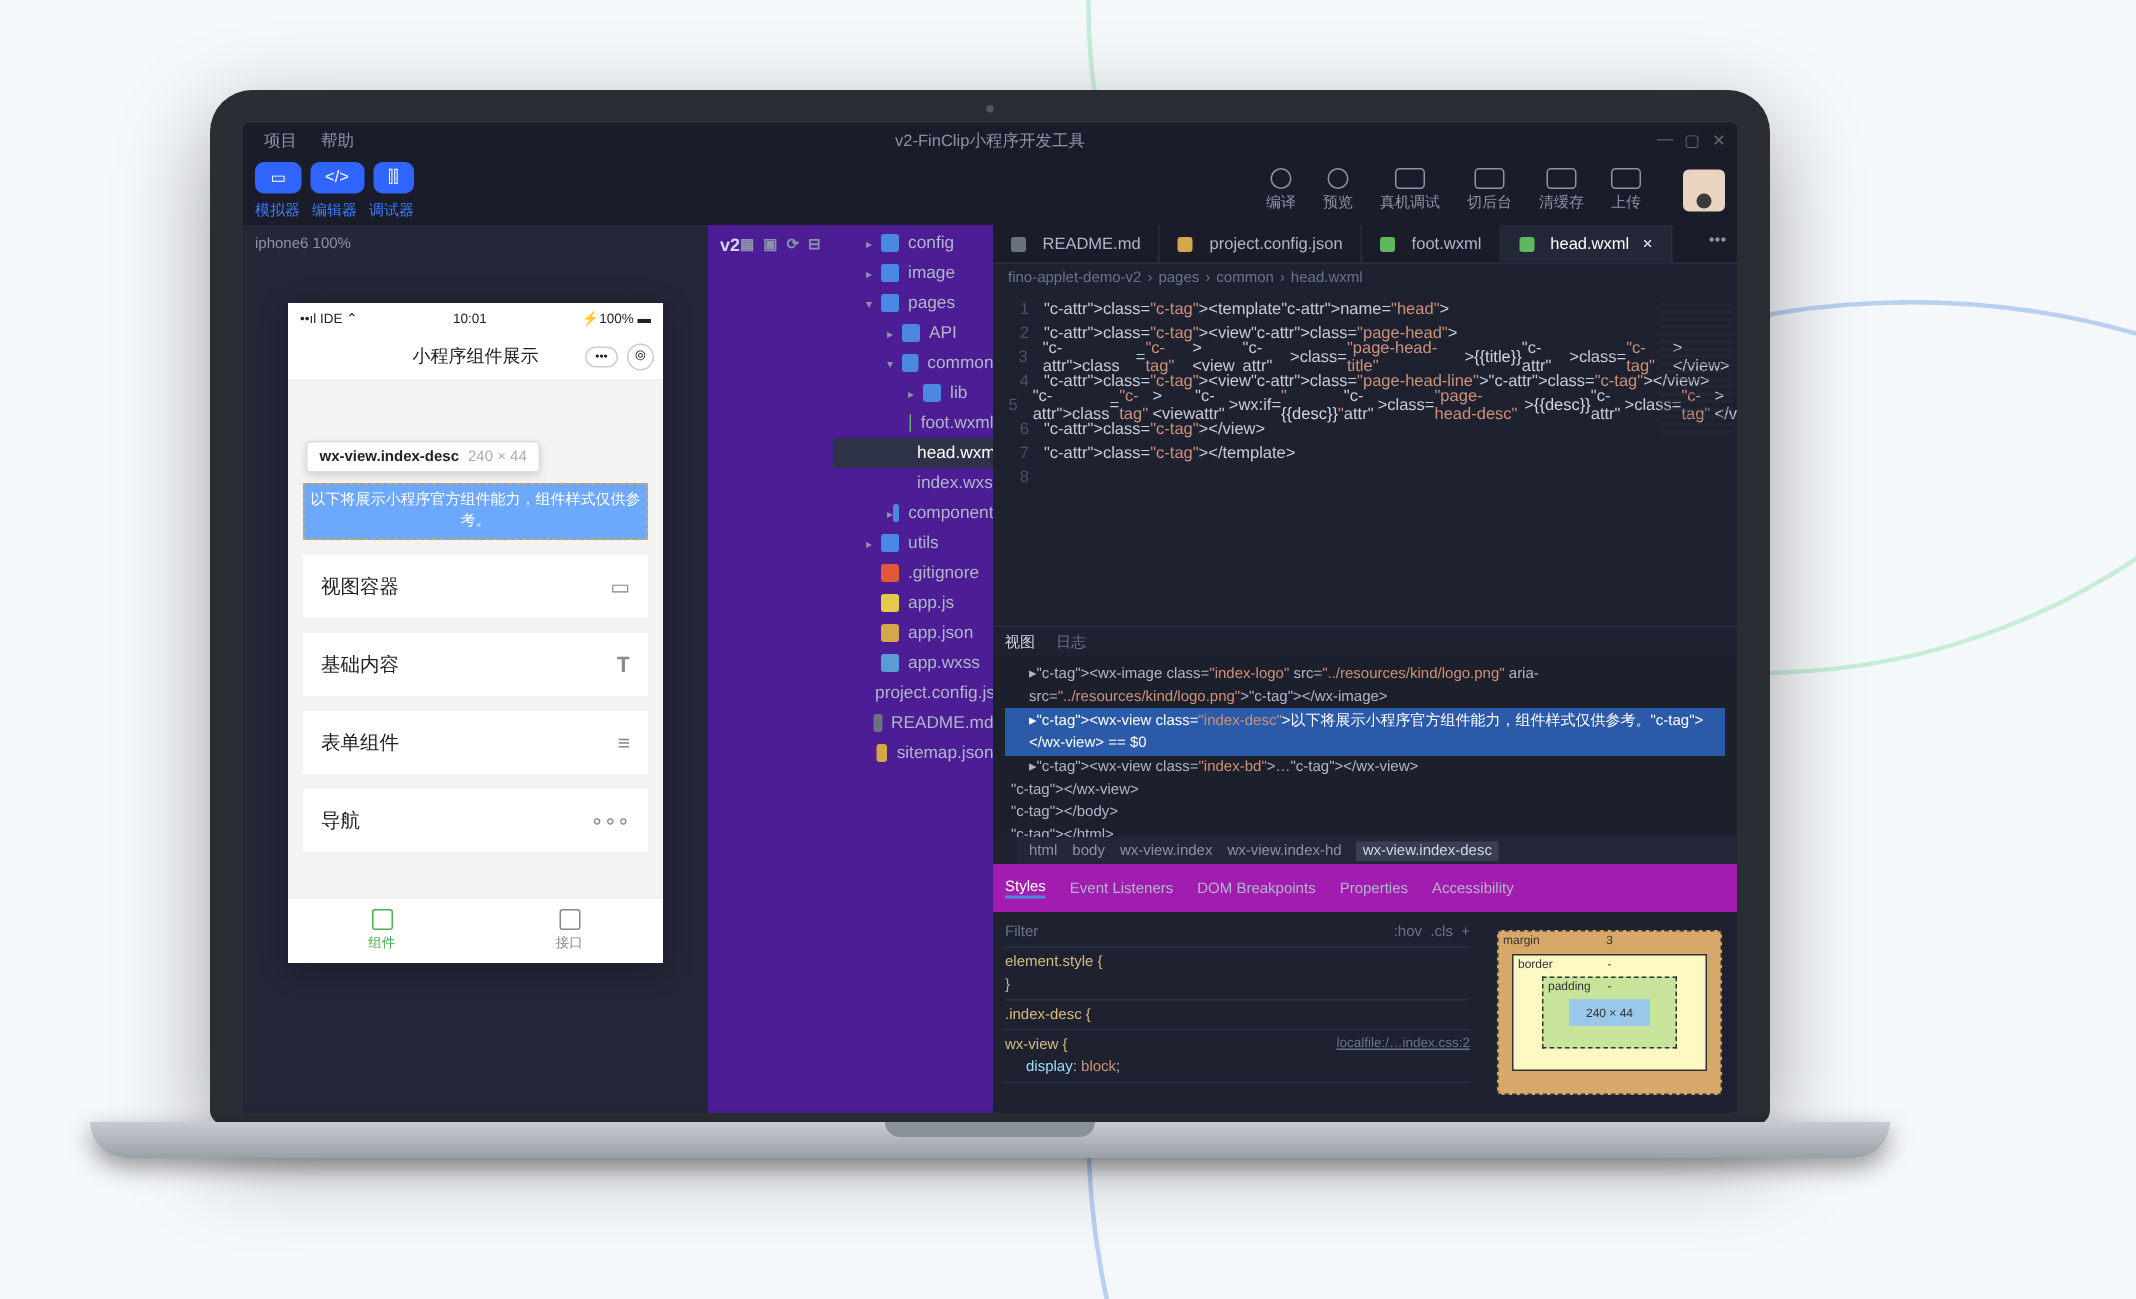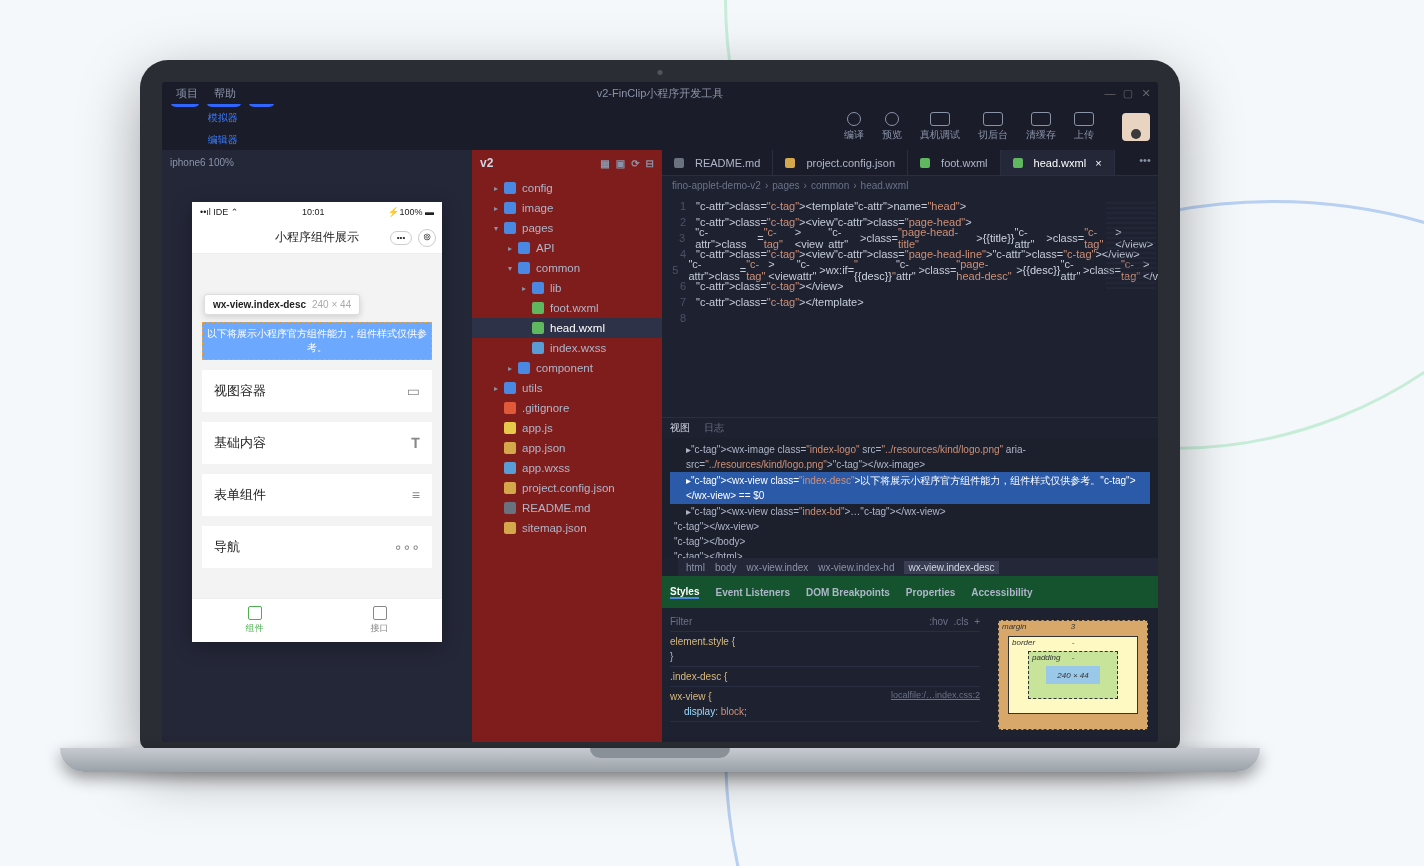--- a/index.html
+++ b/index.html
@@ -24,21 +24,21 @@
 .menubar { height: 22px; display: flex; align-items: center; padding: 0 6px; background: #1a1d29; font-size: 11px; color: #8a93a8; position: relative; }
 .menubar .menu-item { padding: 0 8px; }
 .menubar .title { position: absolute; left: 50%; transform: translateX(-50%); color: #8a93a8; }
 .menubar .win-ctrls { margin-left: auto; display: flex; gap: 6px; color: #666; }
 .win-ctrls span { width: 12px; text-align: center; }
 
 
 .toolbar { height: 46px; display: flex; align-items: center; padding: 0 8px; background: #1a1d29; }
 .pill-group { display: flex; gap: 6px; }
 .pill { background: #3065ff; color: #fff; padding: 4px 10px; border-radius: 6px; display: flex; align-items: center; justify-content: center; }
-.pill-label-row { display: flex; gap: 8px; font-size: 10px; color: #3b7bff; margin-top: 2px; flex-direction: column; }
+.pill-label-row { display: flex; gap: 8px; font-size: 10px; color: #3b7bff; margin-top: 2px; }
 .pill-col { display: flex; flex-direction: column; align-items: center; gap: 2px; }
 .right-tools { margin-left: auto; display: flex; gap: 18px; align-items: center; }
 .rt-item { display: flex; flex-direction: column; align-items: center; gap: 2px; color: #8a93a8; font-size: 10px; }
 .rt-icon { width: 20px; height: 14px; border: 1px solid #8a93a8; border-radius: 3px; }
 .avatar { width: 28px; height: 28px; background: #e8d4c0; border-radius: 4px; margin-left: 10px; display: flex; align-items: flex-end; justify-content: center; overflow: hidden; }
 .avatar-head { width: 10px; height: 10px; border-radius: 50%; background: #3a3a3a; margin-bottom: 2px; }
 
 
 .main { flex: 1; display: flex; min-height: 0; }
 
@@ -54,21 +54,21 @@
 .tooltip { position: absolute; top: 40px; left: 12px; background: #fff; border: 1px solid #ddd; padding: 4px 8px; font-size: 10px; border-radius: 3px; box-shadow: 0 2px 6px rgba(0,0,0,0.15); }
 .tooltip .dim { color: #aaa; margin-left: 6px; }
 .highlight-box { margin-top: 60px; background: #6da8ff; color: #fff; padding: 4px; font-size: 10px; border: 1px dashed #e8a23c; line-height: 1.4; text-align: center; }
 .list-item { background: #fff; margin-top: 10px; height: 42px; display: flex; align-items: center; justify-content: space-between; padding: 0 12px; font-size: 13px; }
 .phone-tabbar { height: 44px; background: #fff; border-top: 1px solid #eee; display: flex; }
 .tab { flex: 1; display: flex; flex-direction: column; align-items: center; justify-content: center; font-size: 9px; color: #888; }
 .tab.active { color: #4caf50; }
 .tab-icon { width: 14px; height: 14px; border: 1px solid currentColor; border-radius: 2px; margin-bottom: 2px; }
 
 
-.explorer { width: 190px; background: #7f1d1d; display: flex; flex-direction: column; }
+.explorer { width: 190px; background: #4c1d95; display: flex; flex-direction: row; }
 .explorer-head { height: 26px; display: flex; align-items: center; justify-content: space-between; padding: 0 8px; color: #d0d6e4; font-size: 12px; font-weight: 600; }
 .explorer-head .head-icons { display: flex; gap: 6px; color: #8a93a8; font-size: 10px; }
 .tree { flex: 1; overflow: auto; padding: 2px 0; }
 .tree-item { display: flex; align-items: center; height: 20px; padding-left: 8px; color: #aeb6c9; font-size: 11.5px; white-space: nowrap; }
 .tree-item.selected { background: #2d3248; color: #fff; font-weight: 500; }
 .chev { width: 10px; display: inline-block; color: #8a93a8; font-size: 8px; }
 .fi { width: 12px; height: 12px; margin-right: 6px; border-radius: 2px; display: inline-block; }
 .fi-folder { background: #4a88e2; }
 .fi-js { background: #e6c84a; }
 .fi-json { background: #d4a74a; }
@@ -91,31 +91,31 @@
 .minimap { position: absolute; right: 2px; top: 52px; width: 50px; height: 90px; background: repeating-linear-gradient(#2a2e42 0 2px, transparent 2px 5px); opacity: 0.4; }
 
 
 .devtools { height: 325px; background: #1e2130; border-top: 1px solid #2a2e42; display: flex; flex-direction: column; font-size: 10px; color: #aeb6c9; }
 .dt-toptabs { height: 20px; display: flex; align-items: center; padding: 0 8px; gap: 14px; color: #6a7388; }
 .dt-toptabs .sel { color: #d0d6e4; }
 .dt-dom { height: 120px; background: #1c1f2c; font-family: Consolas, monospace; font-size: 10px; padding: 4px 8px; overflow: hidden; line-height: 1.5; }
 .dt-dom .hl { background: #2a5aa8; color: #fff; padding: 1px 2px; }
 .dt-bcrumb { height: 18px; display: flex; align-items: center; padding: 0 8px; gap: 10px; background: #242738; color: #8a93a8; margin-left: 16px; }
 .dt-bcrumb span:last-child { background: #3a3e52; padding: 1px 4px; color: #d0d6e4; }
-.dt-styletabs { height: 22px; display: flex; align-items: center; padding: 16px 8px; gap: 16px; background: #14532d; font-weight: bold; }
+.dt-styletabs { height: 22px; display: flex; align-items: center; padding: 16px 8px; gap: 16px; background: #a21caf; }
 .dt-styletabs .sel { color: #fff; border-bottom: 2px solid #4a88e2; }
 .dt-body { flex: 1; display: flex; min-height: 0; }
 .dt-styles { flex: 1; padding: 4px 8px; font-family: Consolas, monospace; line-height: 1.5; overflow: hidden; position: relative; }
 .dt-filter { height: 20px; border-bottom: 1px solid #2a2e42; display: flex; align-items: center; justify-content: space-between; color: #6a7388; }
 .style-source { float: right; color: #6a7388; text-decoration: underline; font-size: 9px; }
 .c-prop { color: #9cdcfe; }
 .c-val { color: #ce9178; }
 .c-sel { color: #d7ba7d; }
 .dt-boxmodel { width: 170px; padding: 6px; display: flex; align-items: center; justify-content: center; }
-.bm-margin { width: 150px; height: 110px; background: #d8a86a; border: 1px dashed #333; display: flex; align-items: center; justify-content: center; position: relative; font-size: 8px; color: #333; font-style: italic; }
+.bm-margin { width: 150px; height: 110px; background: #d8a86a; border: 1px dashed #333; display: flex; align-items: center; justify-content: center; position: relative; font-size: 8px; color: #333; }
 .bm-border { width: 130px; height: 78px; background: #fef9c3; border: 1px solid #333; display: flex; align-items: center; justify-content: center; position: relative; }
 .bm-padding { width: 90px; height: 48px; background: #c8e49a; border: 1px dashed #333; display: flex; align-items: center; justify-content: center; position: relative; }
 .bm-content { width: 54px; height: 18px; background: #9ac8e8; display: flex; align-items: center; justify-content: center; font-size: 8px; }
 .bm-label { position: absolute; top: 1px; left: 3px; font-size: 8px; }
 .bm-val-top { position: absolute; top: 1px; left: 50%; transform: translateX(-50%); }
 .right-edge-dots { width: 18px; display:flex; align-items:center; justify-content:center; color:#8a93a8; }
 </style>
 </head>
 <body>
 

